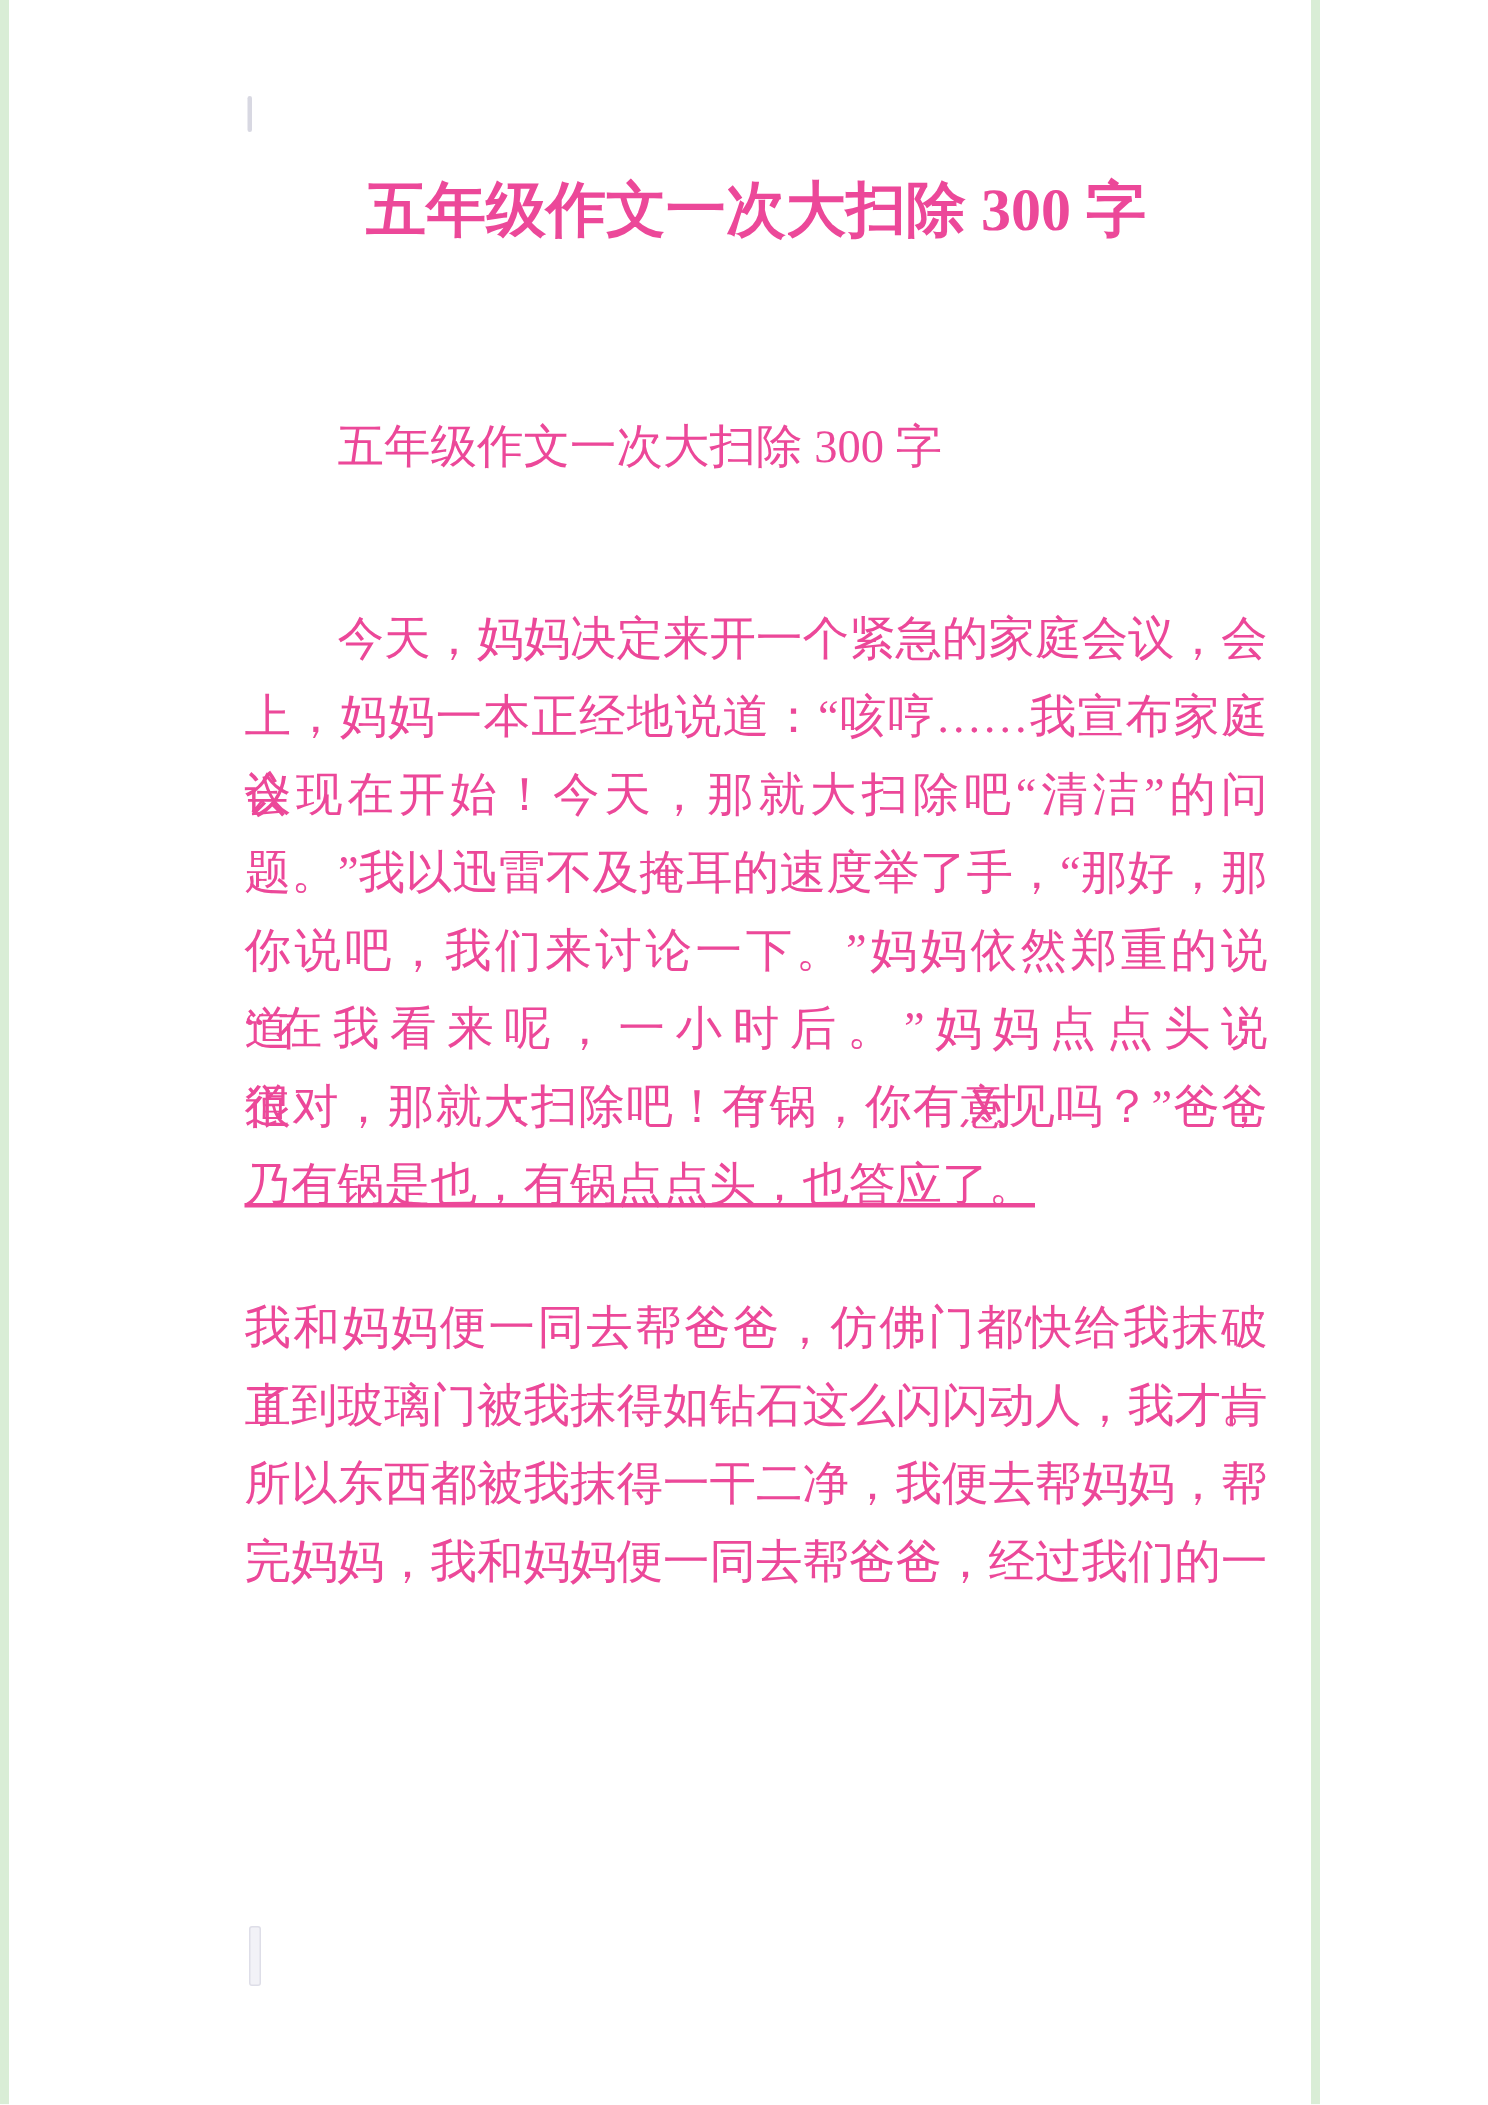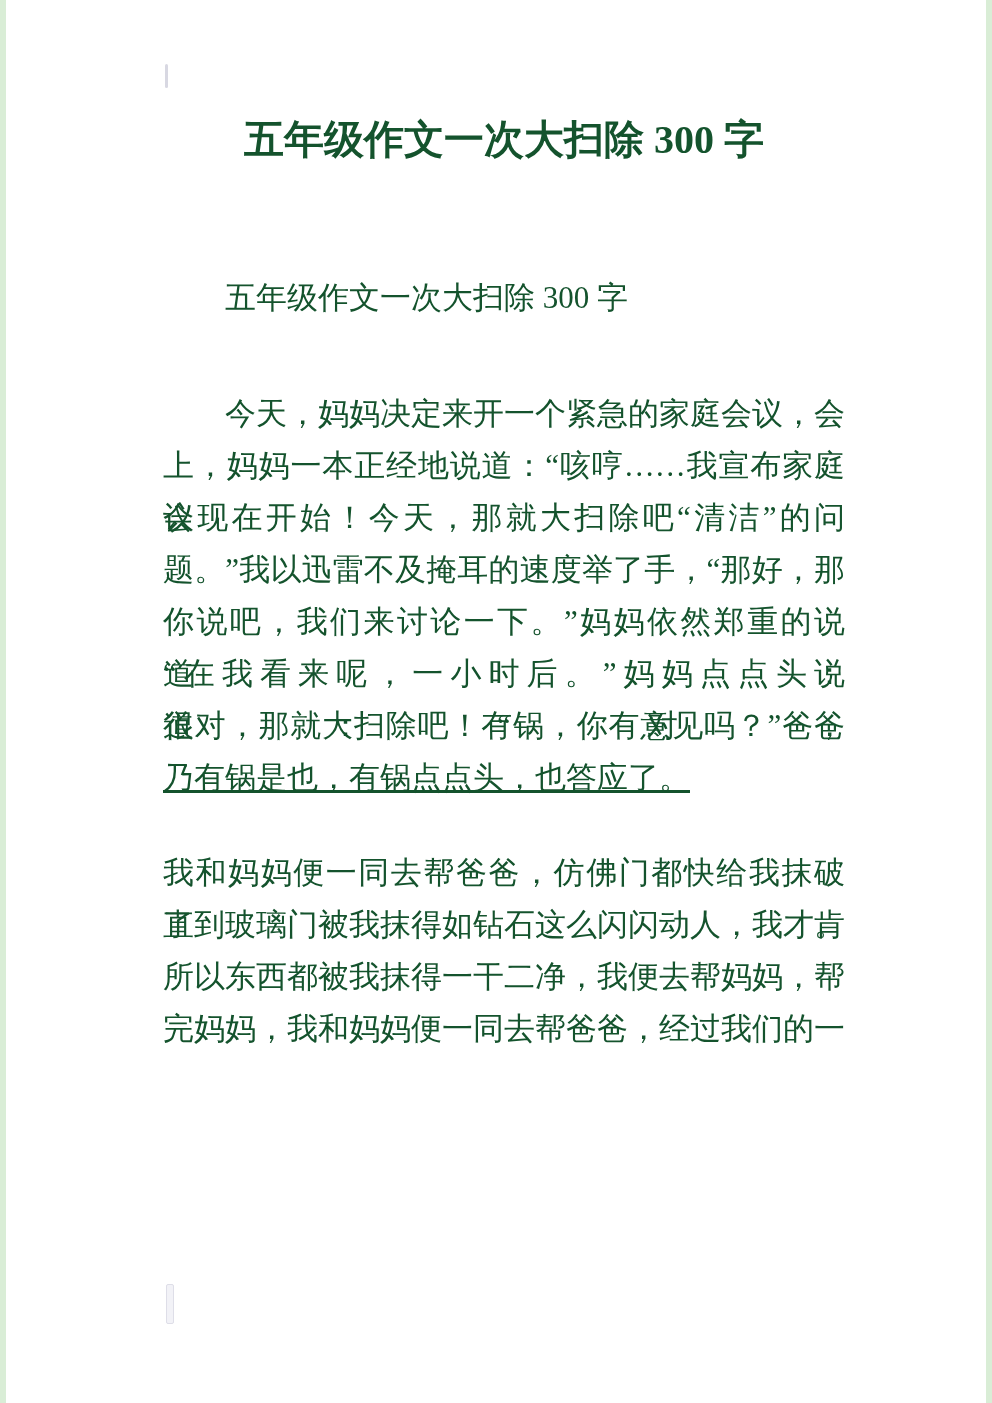--- a/index.html
+++ b/index.html
@@ -2,26 +2,26 @@
 <html><head>
 <meta charset="utf-8">
 <style>
   html, body {
     margin: 0;
     padding: 0;
     background: #ffffff;
   }
   #page {
     position: relative;
-    width: 992px;
+    width: 880px;
     height: 1403px;
     background: #ffffff;
     overflow: hidden;
     font-family: "Liberation Serif", "DejaVu Serif", serif;
-    color: #14532d;
+    color: #ec4899;
   }
   .edge-strip {
     position: absolute;
     top: 0;
     width: 6px;
     height: 1403px;
     background: #d9edd6;
   }
   .edge-strip.left  { left: 0; }
   .edge-strip.right { right: 0; }
@@ -43,21 +43,21 @@
     top: 272px;
     width: 682px;
     font-size: 31px;
     line-height: 52px;
     text-indent: 62px;
     white-space: nowrap;
   }
   .doc-body {
     position: absolute;
     left: 163px;
-    top: 388px;
+    top: 400px;
     width: 682px;
   }
   .para {
     margin: 0 0 43px 0;
   }
   .line {
     height: 52px;
     line-height: 52px;
     font-size: 31px;
     text-align: justify;

